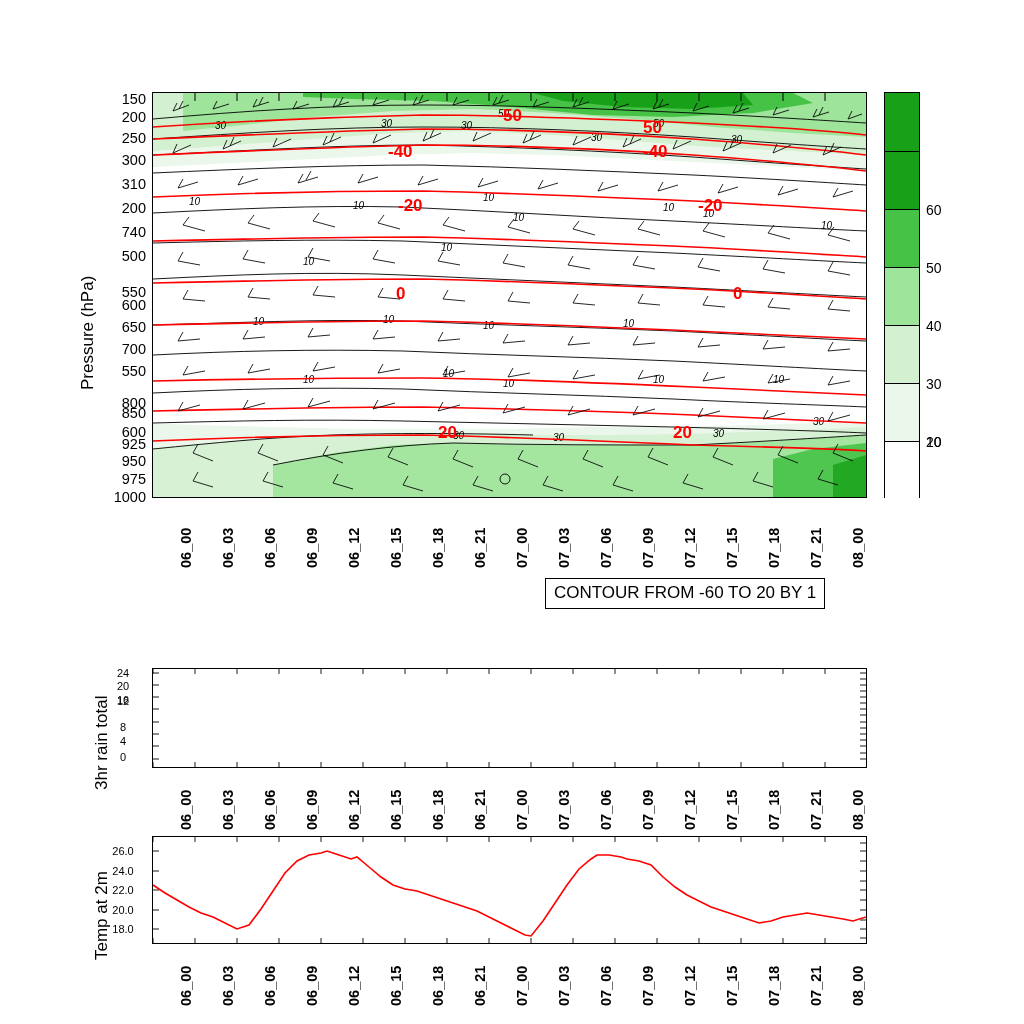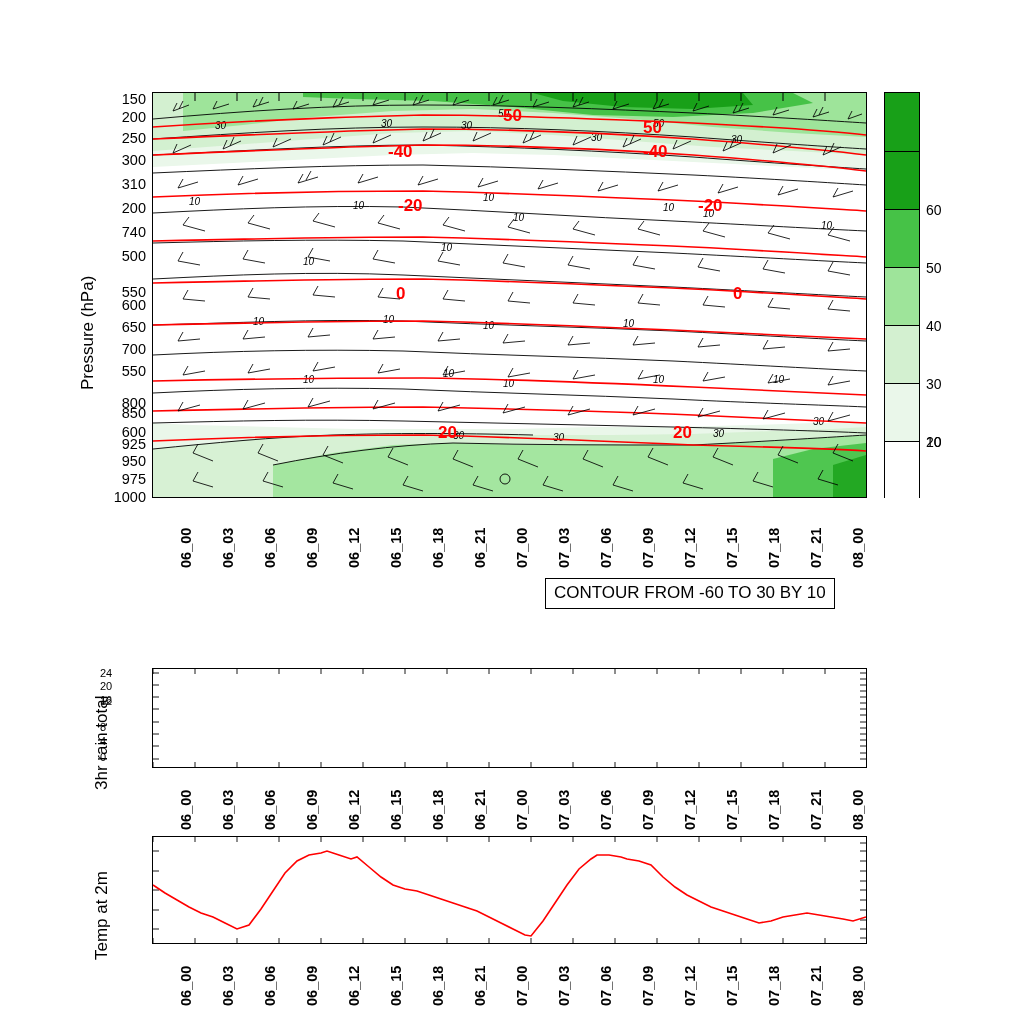--- a/index.html
+++ b/index.html
@@ -145,21 +145,21 @@
     position: absolute;
     left: 100px;
     top: 668px;
     width: 46px;
     height: 100px;
   }
   .small-ytick {
     position: absolute;
     right: 0;
     width: 46px;
-    text-align: left;
+    text-align: center;
     font-size: 11px;
     line-height: 1;
   }
   #rain-xtick-row {
     position: absolute;
     left: 152px;
     top: 772px;
     width: 715px;
     height: 60px;
   }
@@ -514,21 +514,21 @@
   <div id="cbar-labels">
     <div class="cbar-label" style="top:110px">60</div>
     <div class="cbar-label" style="top:168px">50</div>
     <div class="cbar-label" style="top:226px">40</div>
     <div class="cbar-label" style="top:284px">30</div>
     <div class="cbar-label" style="top:342px">20</div>
     <div class="cbar-label" style="top:283px"></div>
   </div>
   <div style="position:absolute;left:926px;top:434px;font-size:14px">10</div>
 
-  <div id="contour-note">CONTOUR FROM -60 TO 30 BY 10</div>
+  <div id="contour-note">CONTOUR FROM -60 TO 20 BY 1</div>
 
   <div id="rain-panel">
     <svg width="713" height="98" viewBox="0 0 713 98">
       <g stroke="#000" stroke-width="0.9">
         <path d="M0,0 v5 M42,0 v5 M84,0 v5 M126,0 v5 M168,0 v5 M210,0 v5 M252,0 v5 M294,0 v5 M336,0 v5 M378,0 v5 M420,0 v5 M462,0 v5 M504,0 v5 M546,0 v5 M588,0 v5 M630,0 v5 M672,0 v5"></path>
         <path d="M0,98 v-5 M42,98 v-5 M84,98 v-5 M126,98 v-5 M168,98 v-5 M210,98 v-5 M252,98 v-5 M294,98 v-5 M336,98 v-5 M378,98 v-5 M420,98 v-5 M462,98 v-5 M504,98 v-5 M546,98 v-5 M588,98 v-5 M630,98 v-5 M672,98 v-5"></path>
         <path d="M0,4 h6 M0,16 h6 M0,28 h6 M0,40 h6 M0,53 h6 M0,65 h6 M0,77 h6 M0,90 h6"></path>
         <path d="M713,4 h-6 M713,10 h-6 M713,16 h-6 M713,22 h-6 M713,28 h-6 M713,34 h-6 M713,40 h-6 M713,46 h-6 M713,53 h-6 M713,59 h-6 M713,65 h-6 M713,71 h-6 M713,77 h-6 M713,84 h-6 M713,90 h-6"></path>
       </g>
     </svg>
@@ -569,20 +569,27 @@
       <g stroke="#000" stroke-width="0.9">
         <path d="M0,0 v5 M42,0 v5 M84,0 v5 M126,0 v5 M168,0 v5 M210,0 v5 M252,0 v5 M294,0 v5 M336,0 v5 M378,0 v5 M420,0 v5 M462,0 v5 M504,0 v5 M546,0 v5 M588,0 v5 M630,0 v5 M672,0 v5"></path>
         <path d="M0,106 v-5 M42,106 v-5 M84,106 v-5 M126,106 v-5 M168,106 v-5 M210,106 v-5 M252,106 v-5 M294,106 v-5 M336,106 v-5 M378,106 v-5 M420,106 v-5 M462,106 v-5 M504,106 v-5 M546,106 v-5 M588,106 v-5 M630,106 v-5 M672,106 v-5"></path>
         <path d="M0,14 h6 M0,34 h6 M0,53 h6 M0,73 h6 M0,92 h6"></path>
         <path d="M713,6 h-6 M713,14 h-6 M713,24 h-6 M713,34 h-6 M713,44 h-6 M713,53 h-6 M713,63 h-6 M713,73 h-6 M713,83 h-6 M713,92 h-6 M713,101 h-6"></path>
       </g>
 
       <polyline fill="none" stroke="#ff0000" stroke-width="1.6" points="0,48 12,56 24,63 36,70 48,76 60,80 72,86 84,92 96,88 108,72 120,54 132,36 144,24 156,18 168,16 174,14 186,18 198,22 204,20 216,30 228,40 240,48 252,52 264,54 276,58 288,62 300,66 312,70 324,74 336,80 348,86 360,92 372,98 378,99 390,84 402,66 414,48 426,32 438,22 444,18 456,18 468,20 474,22 486,24 498,28 510,40 522,50 534,58 546,64 558,70 570,74 582,78 594,82 606,86 618,84 630,80 642,78 654,76 666,78 678,80 690,82 700,84 713,80"></polyline>
     </svg>
   </div>
+  <div id="temp-yticks">
+    <div class="small-ytick" style="top:10px">26.0</div>
+    <div class="small-ytick" style="top:30px">24.0</div>
+    <div class="small-ytick" style="top:49px">22.0</div>
+    <div class="small-ytick" style="top:69px">20.0</div>
+    <div class="small-ytick" style="top:88px">18.0</div>
+  </div>
   <div class="ylabel-rot" id="ylabel-temp">Temp at 2m</div>
 
   <div id="temp-xtick-row">
     <div class="xtick" style="left:26px;  top:58px">06_00</div>
     <div class="xtick" style="left:68px;  top:58px">06_03</div>
     <div class="xtick" style="left:110px; top:58px">06_06</div>
     <div class="xtick" style="left:152px; top:58px">06_09</div>
     <div class="xtick" style="left:194px; top:58px">06_12</div>
     <div class="xtick" style="left:236px; top:58px">06_15</div>
     <div class="xtick" style="left:278px; top:58px">06_18</div>

